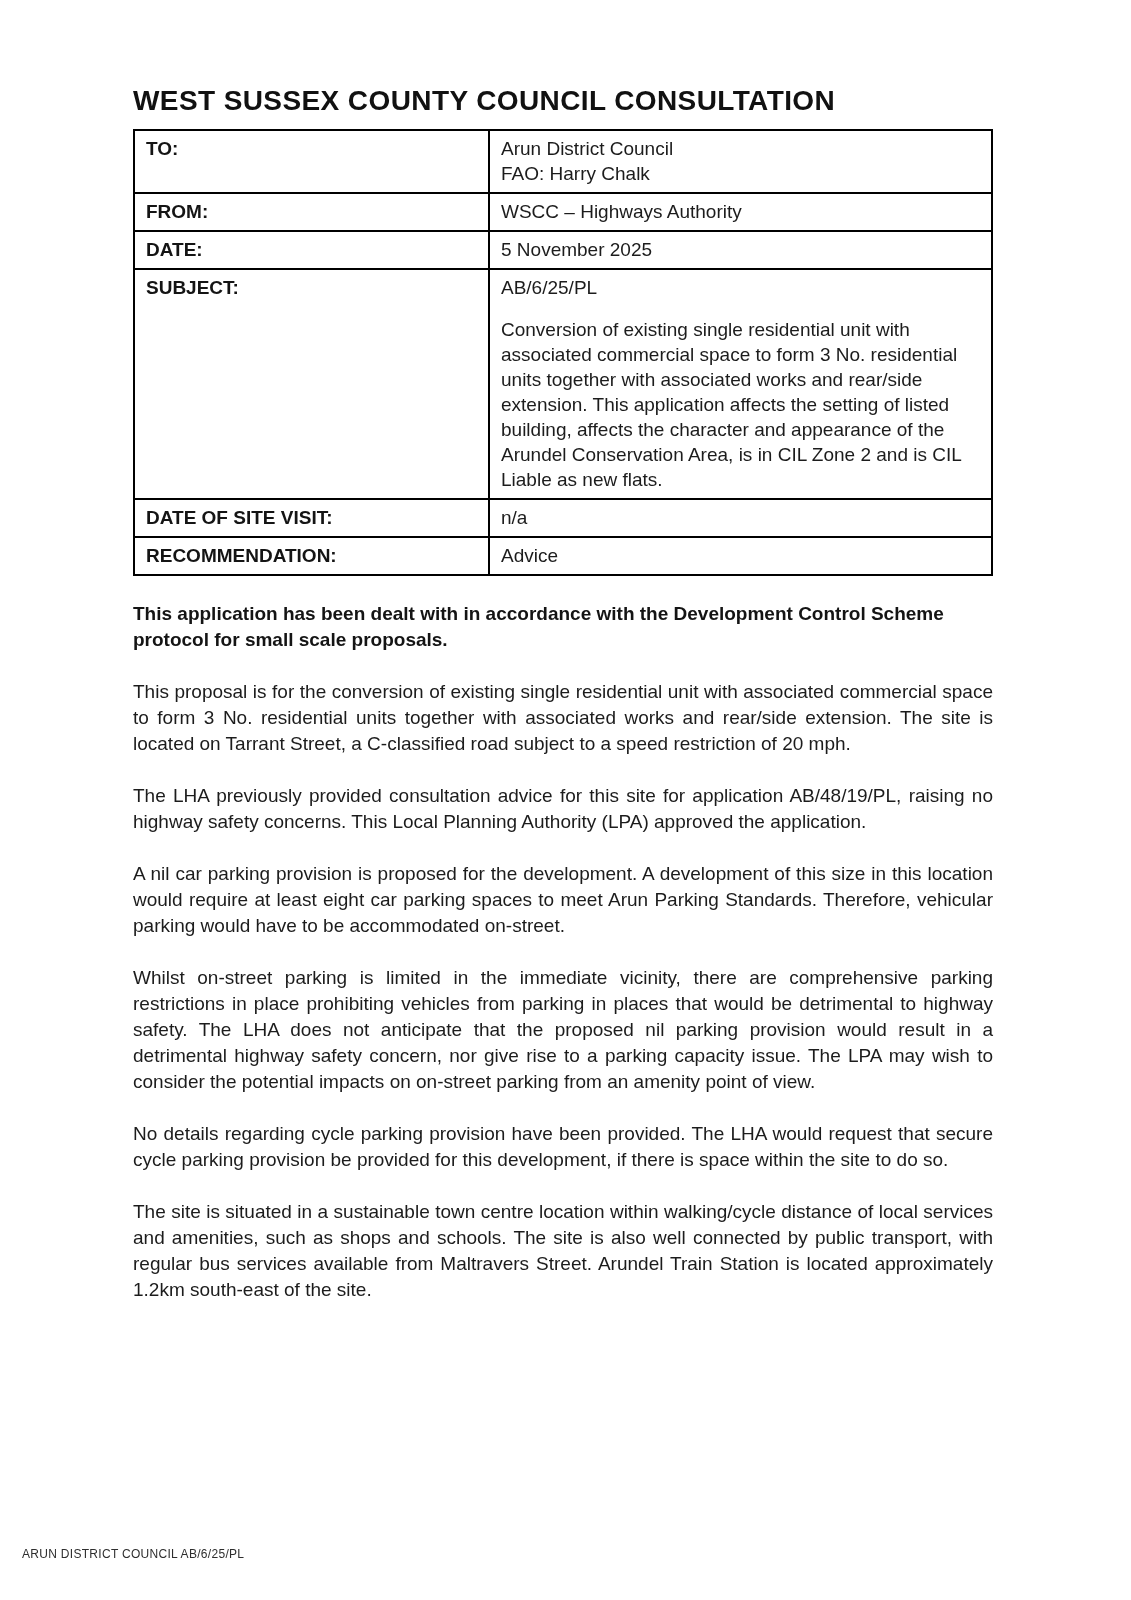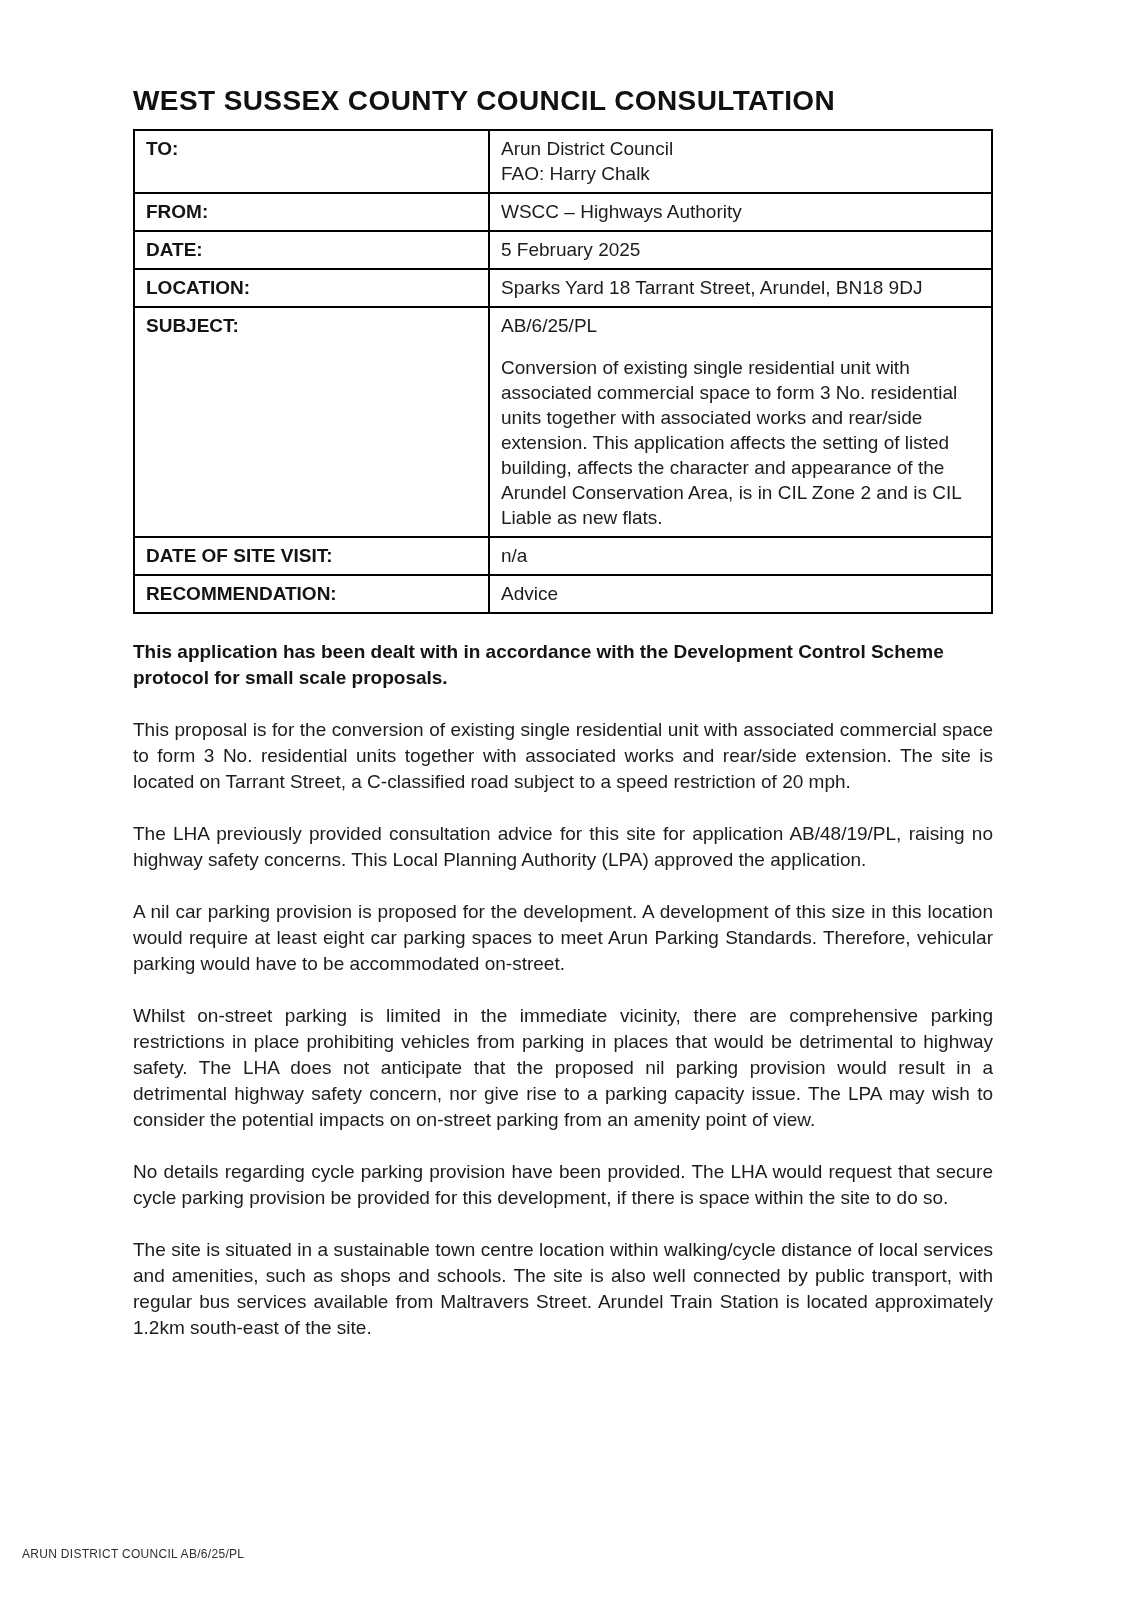--- a/index.html
+++ b/index.html
@@ -51,27 +51,21 @@
         </tr>
         <tr class="row-from">
           <td class="cell-label">FROM:</td>
           <td class="cell-value">
             <span class="value-line">WSCC – Highways Authority</span>
           </td>
         </tr>
         <tr class="row-date">
           <td class="cell-label">DATE:</td>
           <td class="cell-value">
-            <span class="value-line">5 February 2025</span>
-          </td>
-        </tr>
-        <tr class="row-location">
-          <td class="cell-label">LOCATION:</td>
-          <td class="cell-value">
-            <span class="value-line">Sparks Yard 18 Tarrant Street, Arundel, BN18 9DJ</span>
+            <span class="value-line">5 November 2025</span>
           </td>
         </tr>
         <tr class="row-subject">
           <td class="cell-label">SUBJECT:</td>
           <td class="cell-value">
             <span class="value-line">AB/6/25/PL</span>
             <div class="subject-desc">Conversion of existing single residential unit with associated commercial space to form 3 No. residential units together with associated works and rear/side extension. This application affects the setting of listed building, affects the character and appearance of the Arundel Conservation Area, is in CIL Zone 2 and is CIL Liable as new flats.</div>
           </td>
         </tr>
         <tr class="row-visit">

